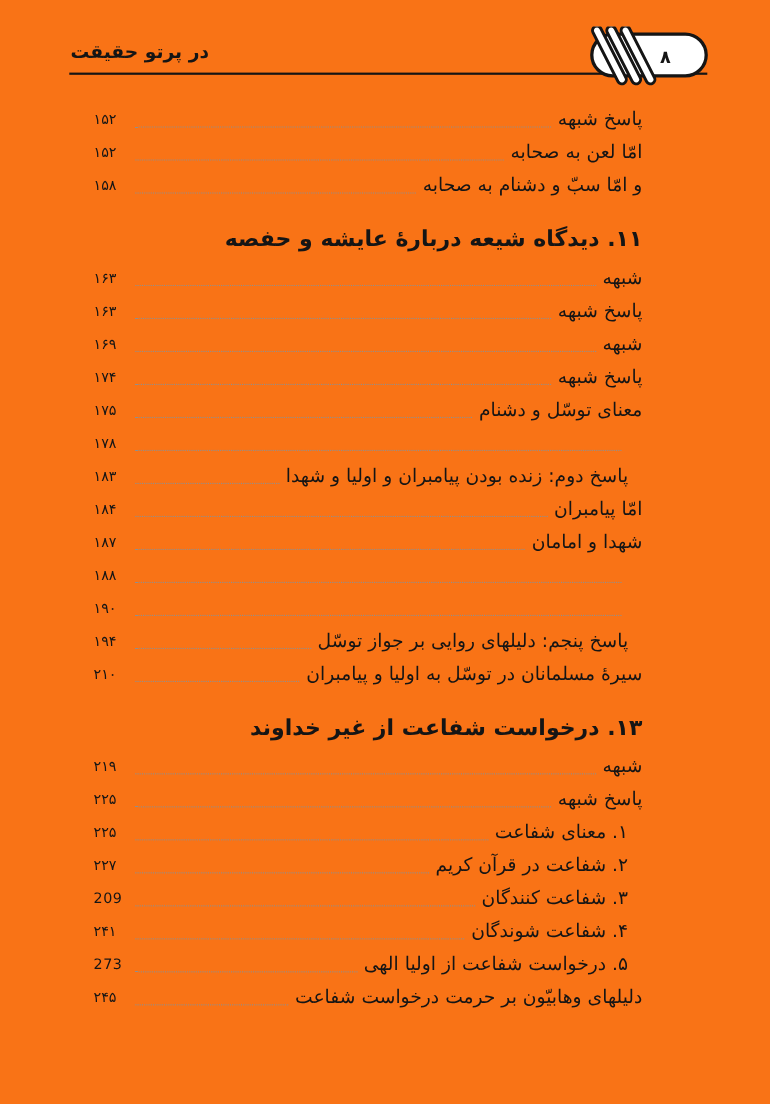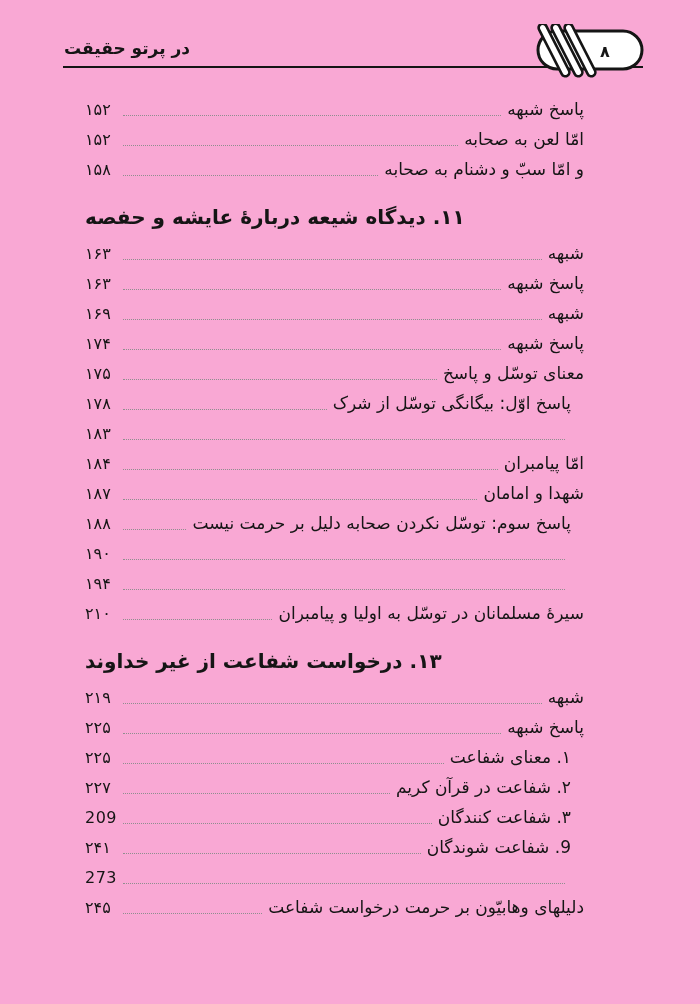--- a/index.html
+++ b/index.html
@@ -4,21 +4,21 @@
 <style>
   :root{
     --text:#151515;
     --dots:#8f8f8f;
     --rule:#151515;
   }
   html,body{margin:0;padding:0;background:#ffffff;}
   .page{
     position:relative;
     width:700px;height:1004px;
-    background:#f9a8d4;
+    background:#f97316;
     overflow:hidden;
     color:var(--text);
     font-family:"DejaVu Sans","Liberation Sans",sans-serif;
   }
   
   .header{position:absolute;top:0;left:0;right:0;height:82px;}
   .book-title{
     position:absolute;left:64px;top:38px;
     direction:rtl;font-size:17px;font-weight:bold;letter-spacing:0;
     white-space:nowrap;
@@ -29,37 +29,37 @@
   }
   .scroll{position:absolute;right:50px;top:24px;}
   .scroll text{font-family:inherit;font-weight:bold;}
   
   .toc{
     position:absolute;top:94px;left:85px;right:116px;
     direction:rtl;
   }
   .toc-section{display:block;}
   .section-heading{
-    font-size:20px;font-weight:bold;text-align:left;
+    font-size:20px;font-weight:bold;text-align:right;
     margin:20px 0 7px 0;line-height:27px;
   }
   .toc-row{
     display:flex;align-items:flex-end;
     font-size:17px;line-height:21px;
     padding:4.5px 0;
   }
   .toc-row.indent1{padding-right:13px;}
   .entry-title{white-space:nowrap;}
   .leader{
     flex:1 1 auto;min-width:12px;
     border-bottom:1.6px dotted var(--dots);
     margin:0 6px;transform:translateY(-4px);
   }
   .entry-page{
-    font-size:16px;min-width:32px;text-align:left;
+    font-size:13px;min-width:32px;text-align:left;
     white-space:nowrap;letter-spacing:0.5px;
   }
 </style>
 </head>
 <body>
 
 <div class="page">
 
   <div class="header">
     <div class="book-title">در پرتو حقیقت</div>
@@ -113,53 +113,53 @@
           <span class="entry-title">شبهه</span>
           <span class="leader"></span>
           <span class="entry-page">۱۶۹</span>
         </div>
         <div class="toc-row">
           <span class="entry-title">پاسخ شبهه</span>
           <span class="leader"></span>
           <span class="entry-page">۱۷۴</span>
         </div>
         <div class="toc-row">
-          <span class="entry-title">معنای توسّل و پاسخ</span>
+          <span class="entry-title">معنای توسّل و دشنام</span>
           <span class="leader"></span>
           <span class="entry-page">۱۷۵</span>
         </div>
         <div class="toc-row indent1">
-          <span class="entry-title">پاسخ اوّل: بیگانگی توسّل از شرک</span>
           <span class="leader"></span>
           <span class="entry-page">۱۷۸</span>
         </div>
         <div class="toc-row indent1">
+          <span class="entry-title">پاسخ دوم: زنده بودن پیامبران و اولیا و شهدا</span>
           <span class="leader"></span>
           <span class="entry-page">۱۸۳</span>
         </div>
         <div class="toc-row">
           <span class="entry-title">امّا پیامبران</span>
           <span class="leader"></span>
           <span class="entry-page">۱۸۴</span>
         </div>
         <div class="toc-row">
           <span class="entry-title">شهدا و امامان</span>
           <span class="leader"></span>
           <span class="entry-page">۱۸۷</span>
         </div>
         <div class="toc-row indent1">
-          <span class="entry-title">پاسخ سوم: توسّل نکردن صحابه دلیل بر حرمت نیست</span>
           <span class="leader"></span>
           <span class="entry-page">۱۸۸</span>
         </div>
         <div class="toc-row indent1">
           <span class="leader"></span>
           <span class="entry-page">۱۹۰</span>
         </div>
         <div class="toc-row indent1">
+          <span class="entry-title">پاسخ پنجم: دلیلهای روایی بر جواز توسّل</span>
           <span class="leader"></span>
           <span class="entry-page">۱۹۴</span>
         </div>
         <div class="toc-row">
           <span class="entry-title">سیرهٔ مسلمانان در توسّل به اولیا و پیامبران</span>
           <span class="leader"></span>
           <span class="entry-page">۲۱۰</span>
         </div>
       </section>
       <section class="toc-section">
@@ -183,25 +183,26 @@
           <span class="entry-title">۲. شفاعت در قرآن کریم</span>
           <span class="leader"></span>
           <span class="entry-page">۲۲۷</span>
         </div>
         <div class="toc-row indent1">
           <span class="entry-title">۳. شفاعت کنندگان</span>
           <span class="leader"></span>
           <span class="entry-page">209</span>
         </div>
         <div class="toc-row indent1">
-          <span class="entry-title">9. شفاعت شوندگان</span>
+          <span class="entry-title">۴. شفاعت شوندگان</span>
           <span class="leader"></span>
           <span class="entry-page">۲۴۱</span>
         </div>
         <div class="toc-row indent1">
+          <span class="entry-title">۵. درخواست شفاعت از اولیا الهی</span>
           <span class="leader"></span>
           <span class="entry-page">273</span>
         </div>
         <div class="toc-row">
           <span class="entry-title">دلیلهای وهابیّون بر حرمت درخواست شفاعت</span>
           <span class="leader"></span>
           <span class="entry-page">۲۴۵</span>
         </div>
       </section>
     </div>

